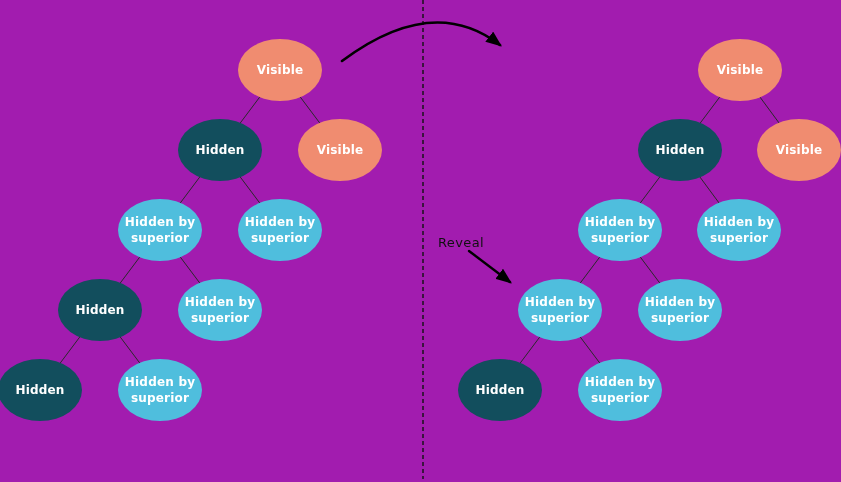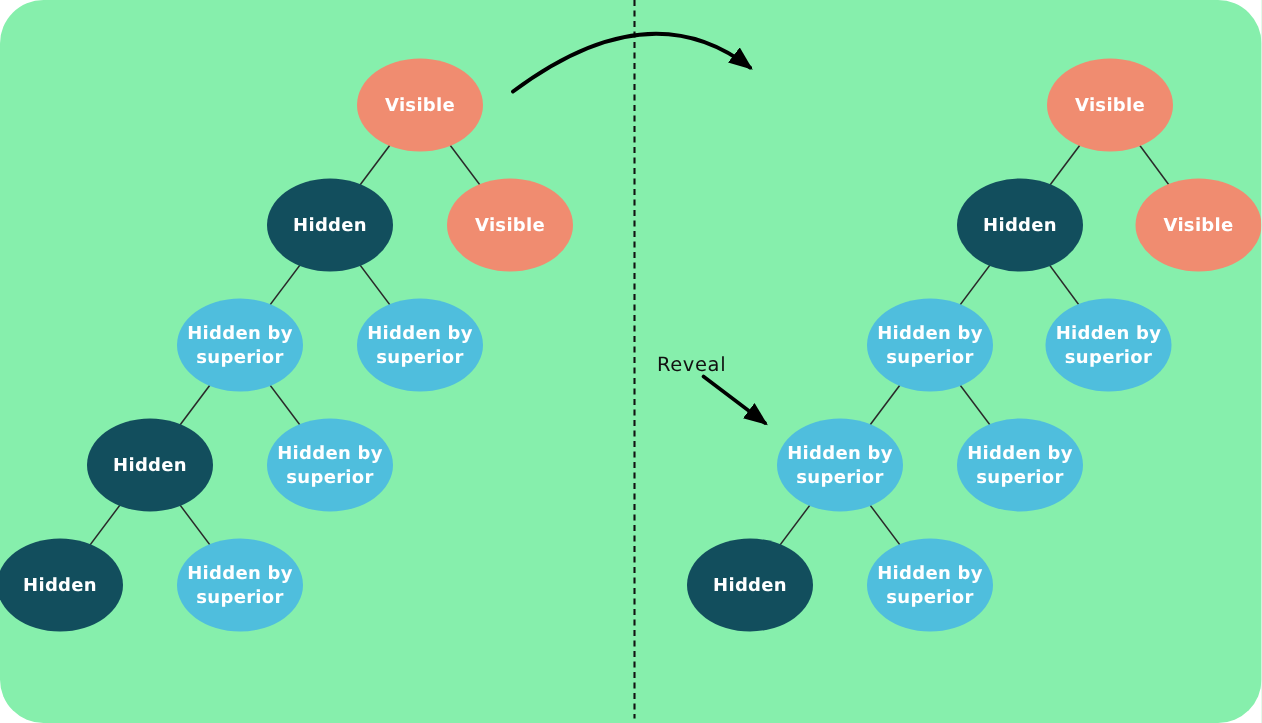--- a/index.html
+++ b/index.html
@@ -1,23 +1,22 @@
 <!DOCTYPE html>
 <html><head>
 <meta charset="utf-8">
 <style>
   html, body { margin: 0; padding: 0; background: #ffffff; }
   .stage {
     position: relative;
     width: 841px;
     height: 482px;
-    background: #86efac;
+    background: #a21caf;
     overflow: hidden;
     font-family: "DejaVu Sans", sans-serif;
-    border-radius: 29px;
   }
   svg { display: block; }
   .edge {
     stroke: #2a2a2a;
     stroke-width: 1;
   }
   .node-label {
     font-family: "DejaVu Sans", sans-serif;
     font-size: 12px;
     font-weight: 700;

